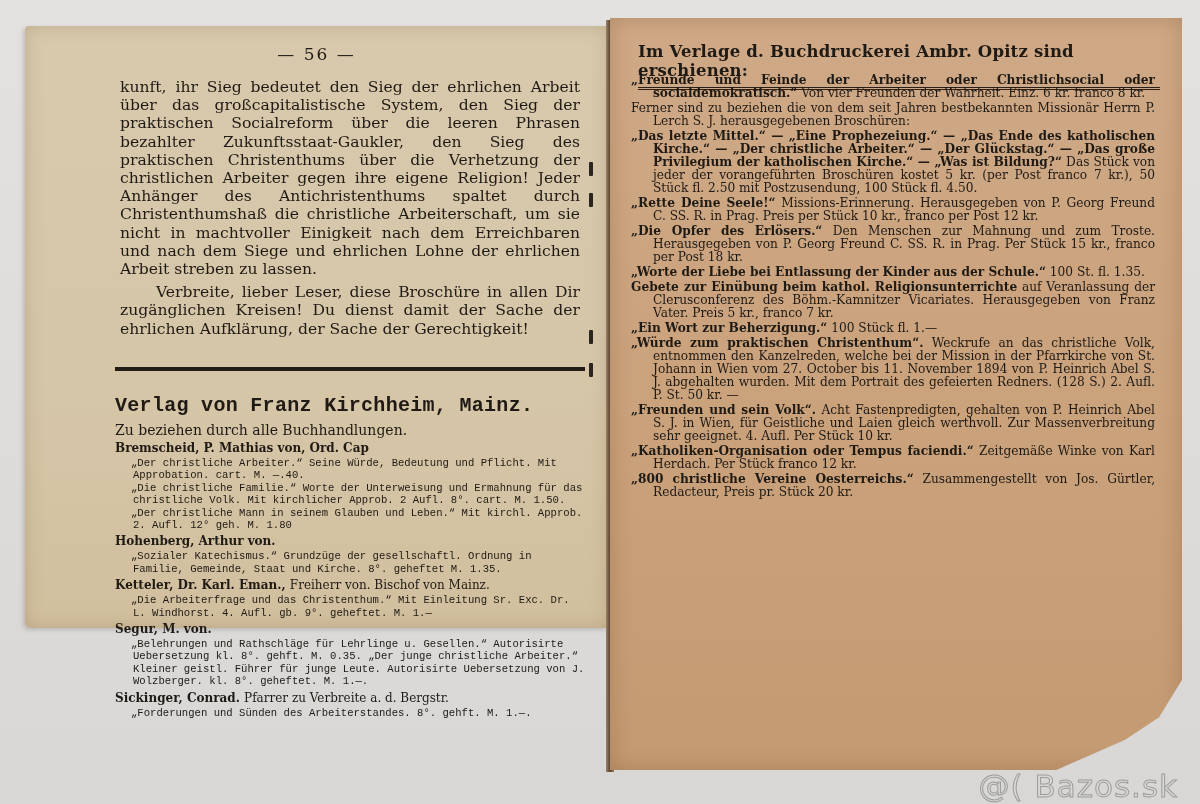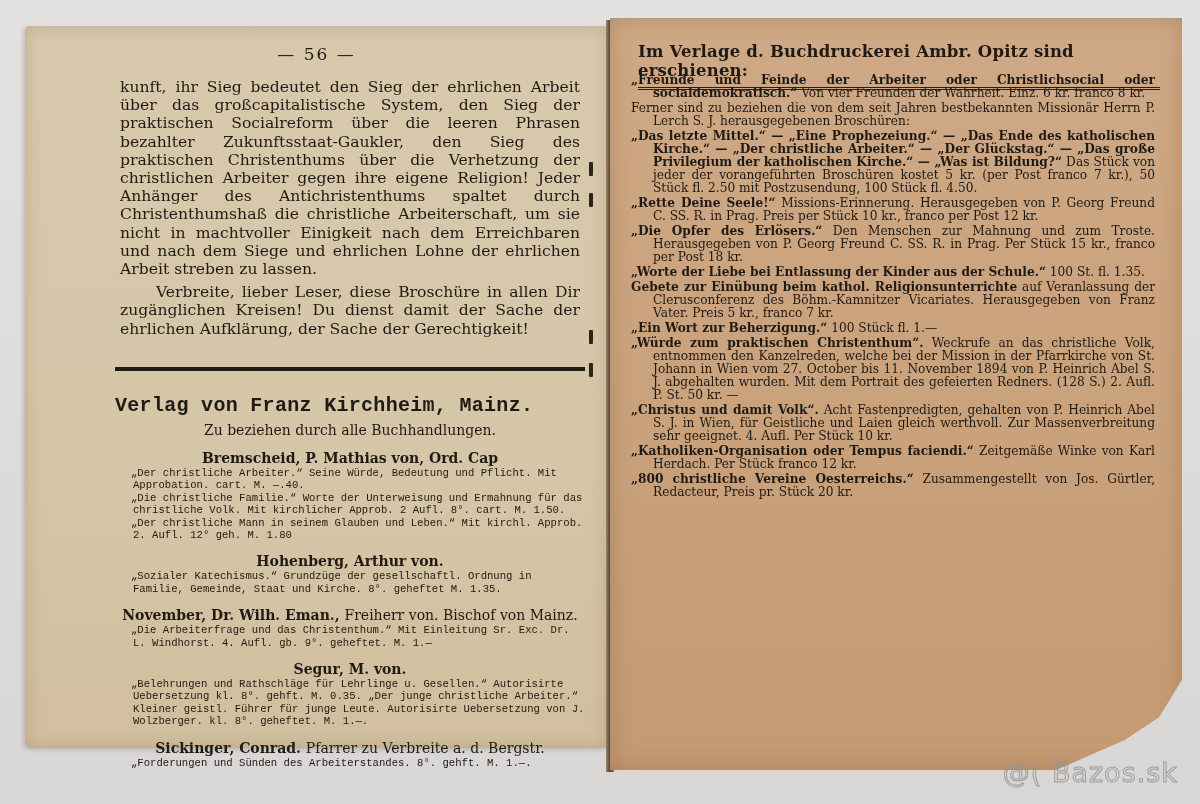--- a/index.html
+++ b/index.html
@@ -1,38 +1,38 @@
 <!DOCTYPE html>
 <html><head>
 <meta charset="utf-8">
 <style>
   html,body{margin:0;padding:0;}
   body{width:1200px;height:804px;overflow:hidden;position:relative;background:#dcdbd9;font-family:"DejaVu Serif",serif;}
   .bg{position:absolute;inset:0;background:linear-gradient(180deg,#e3e2e0 0%,#d8d7d5 100%);}
   .page{position:absolute;box-sizing:border-box;color:#1f1a14;}
-  #left{left:25px;top:26px;width:583px;height:722px;background:linear-gradient(180deg,#d8c9ad 0%,#d6c6a8 60%,#d1bf9e 100%);border-radius:4px 2px 2px 6px;box-shadow:inset 0 0 18px rgba(120,90,50,.25),-2px 2px 4px rgba(0,0,0,.15);}
+  #left{left:25px;top:26px;width:583px;height:602px;background:linear-gradient(180deg,#d8c9ad 0%,#d6c6a8 60%,#d1bf9e 100%);border-radius:4px 2px 2px 6px;box-shadow:inset 0 0 18px rgba(120,90,50,.25),-2px 2px 4px rgba(0,0,0,.15);}
   #right{left:610px;top:18px;width:572px;height:752px;background:linear-gradient(180deg,#cfa987 0%,#caa27c 50%,#c49a72 100%);box-shadow:inset 0 0 22px rgba(110,70,30,.3),2px 2px 4px rgba(0,0,0,.15);clip-path:polygon(0 0,100% 0,100% 88%,96% 93%,90% 96%,84% 98%,78% 100%,0 100%);}
   .spine{position:absolute;left:606px;top:20px;width:8px;height:752px;background:linear-gradient(90deg,#9c8466,#5a4330,#9c7656);}
   .stitch{position:absolute;width:4px;background:#2a2520;border-radius:1px;}
   .pnum{position:absolute;left:0;right:0;top:18px;text-align:center;font-size:17px;letter-spacing:2px;}
   .body{position:absolute;left:90px;width:470px;top:47px;font-size:15.6px;line-height:18.2px;text-align:justify;}
   .body p{margin:5px;}
   .body .ind{text-indent:36px;}
   .rule{position:absolute;left:90px;width:470px;top:341px;height:4px;background:#221c16;}
   .pub{position:absolute;left:90px;width:470px;top:368px;font-family:Liberation Mono, monospace;font-weight:bold;font-size:20px;letter-spacing:.3px;}
-  .sub{position:absolute;left:90px;width:470px;top:396px;text-align:center;font-size:14px;}
+  .sub{position:absolute;left:90px;width:470px;top:396px;font-size:14px;}
   .cat{position:absolute;left:90px;width:470px;top:412px;font-size:10.6px;line-height:12.4px;}
-  .author{font-weight:bold;font-size:14px;line-height:17px;margin-top:12px;text-align:center;}
+  .author{font-weight:bold;font-size:12px;line-height:17px;margin-top:2px;}
   .author .rest{font-weight:normal;}
   .entry{padding-left:18px;text-indent:-2px;font-family:Liberation Mono, monospace;}
   .rhead{position:absolute;left:28px;right:22px;top:24px;font-size:16.5px;font-weight:bold;letter-spacing:.2px;padding-bottom:7px;border-bottom:3px double #2a2018;}
   .rbody{position:absolute;left:21px;width:524px;top:56px;font-size:12.2px;line-height:13px;}
   .rbody .it{margin:0 0 2px 0;padding-left:22px;text-indent:-22px;text-align:justify;}
   .rbody b{font-weight:bold;}
-  .wm{position:absolute;right:22px;bottom:16px;font-family:"DejaVu Sans",sans-serif;font-size:27px;color:transparent;-webkit-text-stroke:1px rgba(150,150,150,.9);letter-spacing:1px;margin-top:46px;}
+  .wm{position:absolute;right:22px;bottom:0;font-family:"DejaVu Sans",sans-serif;font-size:31px;color:transparent;-webkit-text-stroke:1px rgba(150,150,150,.9);letter-spacing:1px;margin-top:46px;}
 </style>
 </head>
 <body>
 
 <div class="bg"></div>
 
 <div class="page" id="left">
   <div class="pnum">— 56 —</div>
   <div class="body">
     <p>kunft, ihr Sieg bedeutet den Sieg der ehrlichen Arbeit über das großcapitalistische System, den Sieg der praktischen Socialreform über die leeren Phrasen bezahlter Zukunftsstaat-Gaukler, den Sieg des praktischen Christenthums über die Verhetzung der christlichen Arbeiter gegen ihre eigene Religion! Jeder Anhänger des Antichristenthums spaltet durch Christenthumshaß die christliche Arbeiterschaft, um sie nicht in machtvoller Einigkeit nach dem Erreichbaren und nach dem Siege und ehrlichen Lohne der ehrlichen Arbeit streben zu lassen.</p>
@@ -41,21 +41,21 @@
   <div class="rule"></div>
   <div class="pub">Verlag von Franz Kirchheim, Mainz.</div>
   <div class="sub">Zu beziehen durch alle Buchhandlungen.</div>
   <div class="cat">
     <div class="author"><span>Bremscheid, P. Mathias von, Ord. Cap</span></div>
     <div class="entry">„Der christliche Arbeiter.“ Seine Würde, Bedeutung und Pflicht. Mit Approbation. cart. M. —.40.</div>
     <div class="entry">„Die christliche Familie.“ Worte der Unterweisung und Ermahnung für das christliche Volk. Mit kirchlicher Approb. 2 Aufl. 8°. cart. M. 1.50.</div>
     <div class="entry">„Der christliche Mann in seinem Glauben und Leben.“ Mit kirchl. Approb. 2. Aufl. 12° geh. M. 1.80</div>
     <div class="author"><span>Hohenberg, Arthur von.</span></div>
     <div class="entry">„Sozialer Katechismus.“ Grundzüge der gesellschaftl. Ordnung in Familie, Gemeinde, Staat und Kirche. 8°. geheftet M. 1.35.</div>
-    <div class="author"><span>November, Dr. Wilh. Eman.,</span> <span class="rest">Freiherr von. Bischof von Mainz.</span></div>
+    <div class="author"><span>Ketteler, Dr. Karl. Eman.,</span> <span class="rest">Freiherr von. Bischof von Mainz.</span></div>
     <div class="entry">„Die Arbeiterfrage und das Christenthum.“ Mit Einleitung Sr. Exc. Dr. L. Windhorst. 4. Aufl. gb. 9°. geheftet. M. 1.—</div>
     <div class="author"><span>Segur, M. von.</span></div>
     <div class="entry">„Belehrungen und Rathschläge für Lehrlinge u. Gesellen.“ Autorisirte Uebersetzung kl. 8°. gehft. M. 0.35. „Der junge christliche Arbeiter.“ Kleiner geistl. Führer für junge Leute. Autorisirte Uebersetzung von J. Wolzberger. kl. 8°. geheftet. M. 1.—.</div>
     <div class="author"><span>Sickinger, Conrad.</span> <span class="rest">Pfarrer zu Verbreite a. d. Bergstr.</span></div>
     <div class="entry">„Forderungen und Sünden des Arbeiterstandes. 8°. gehft. M. 1.—.</div>
   </div>
 </div>
 
 <div class="spine"></div>
 <div class="stitch" style="left:589px;top:162px;height:14px;"></div>
@@ -68,19 +68,19 @@
   <div class="rbody">
     <div class="it"><b>„Freunde und Feinde der Arbeiter oder Christlichsocial oder socialdemokratisch.“</b> <span>Von vier Freunden der Wahrheit. Einz. 6 kr. franco 8 kr.</span></div>
     <div class="it"><span>Ferner sind zu beziehen die von dem seit Jahren bestbekannten Missionär Herrn P. Lerch S. J. herausgegebenen Broschüren:</span></div>
     <div class="it"><b>„Das letzte Mittel.“ — „Eine Prophezeiung.“ — „Das Ende des katholischen Kirche.“ — „Der christliche Arbeiter.“ — „Der Glückstag.“ — „Das große Privilegium der katholischen Kirche.“ — „Was ist Bildung?“</b> <span>Das Stück von jeder der vorangeführten Broschüren kostet 5 kr. (per Post franco 7 kr.), 50 Stück fl. 2.50 mit Postzusendung, 100 Stück fl. 4.50.</span></div>
     <div class="it"><b>„Rette Deine Seele!“</b> <span>Missions-Erinnerung. Herausgegeben von P. Georg Freund C. SS. R. in Prag. Preis per Stück 10 kr., franco per Post 12 kr.</span></div>
     <div class="it"><b>„Die Opfer des Erlösers.“</b> <span>Den Menschen zur Mahnung und zum Troste. Herausgegeben von P. Georg Freund C. SS. R. in Prag. Per Stück 15 kr., franco per Post 18 kr.</span></div>
     <div class="it"><b>„Worte der Liebe bei Entlassung der Kinder aus der Schule.“</b> <span>100 St. fl. 1.35.</span></div>
     <div class="it"><b>Gebete zur Einübung beim kathol. Religionsunterrichte</b> <span>auf Veranlassung der Clerusconferenz des Böhm.-Kamnitzer Vicariates. Herausgegeben von Franz Vater. Preis 5 kr., franco 7 kr.</span></div>
     <div class="it"><b>„Ein Wort zur Beherzigung.“</b> <span>100 Stück fl. 1.—</span></div>
     <div class="it"><b>„Würde zum praktischen Christenthum“.</b> <span>Weckrufe an das christliche Volk, entnommen den Kanzelreden, welche bei der Mission in der Pfarrkirche von St. Johann in Wien vom 27. October bis 11. November 1894 von P. Heinrich Abel S. J. abgehalten wurden. Mit dem Portrait des gefeierten Redners. (128 S.) 2. Aufl. P. St. 50 kr. —</span></div>
-    <div class="it"><b>„Christus und damit Volk“.</b> <span>Acht Fastenpredigten, gehalten von P. Heinrich Abel S. J. in Wien, für Geistliche und Laien gleich werthvoll. Zur Massenverbreitung sehr geeignet. 4. Aufl. Per Stück 10 kr.</span></div>
+    <div class="it"><b>„Freunden und sein Volk“.</b> <span>Acht Fastenpredigten, gehalten von P. Heinrich Abel S. J. in Wien, für Geistliche und Laien gleich werthvoll. Zur Massenverbreitung sehr geeignet. 4. Aufl. Per Stück 10 kr.</span></div>
     <div class="it"><b>„Katholiken-Organisation oder Tempus faciendi.“</b> <span>Zeitgemäße Winke von Karl Herdach. Per Stück franco 12 kr.</span></div>
     <div class="it"><b>„800 christliche Vereine Oesterreichs.“</b> <span>Zusammengestellt von Jos. Gürtler, Redacteur, Preis pr. Stück 20 kr.</span></div>
   </div>
 </div>
 
 <div class="wm">@( Bazos.sk</div>
 
 </body></html>

